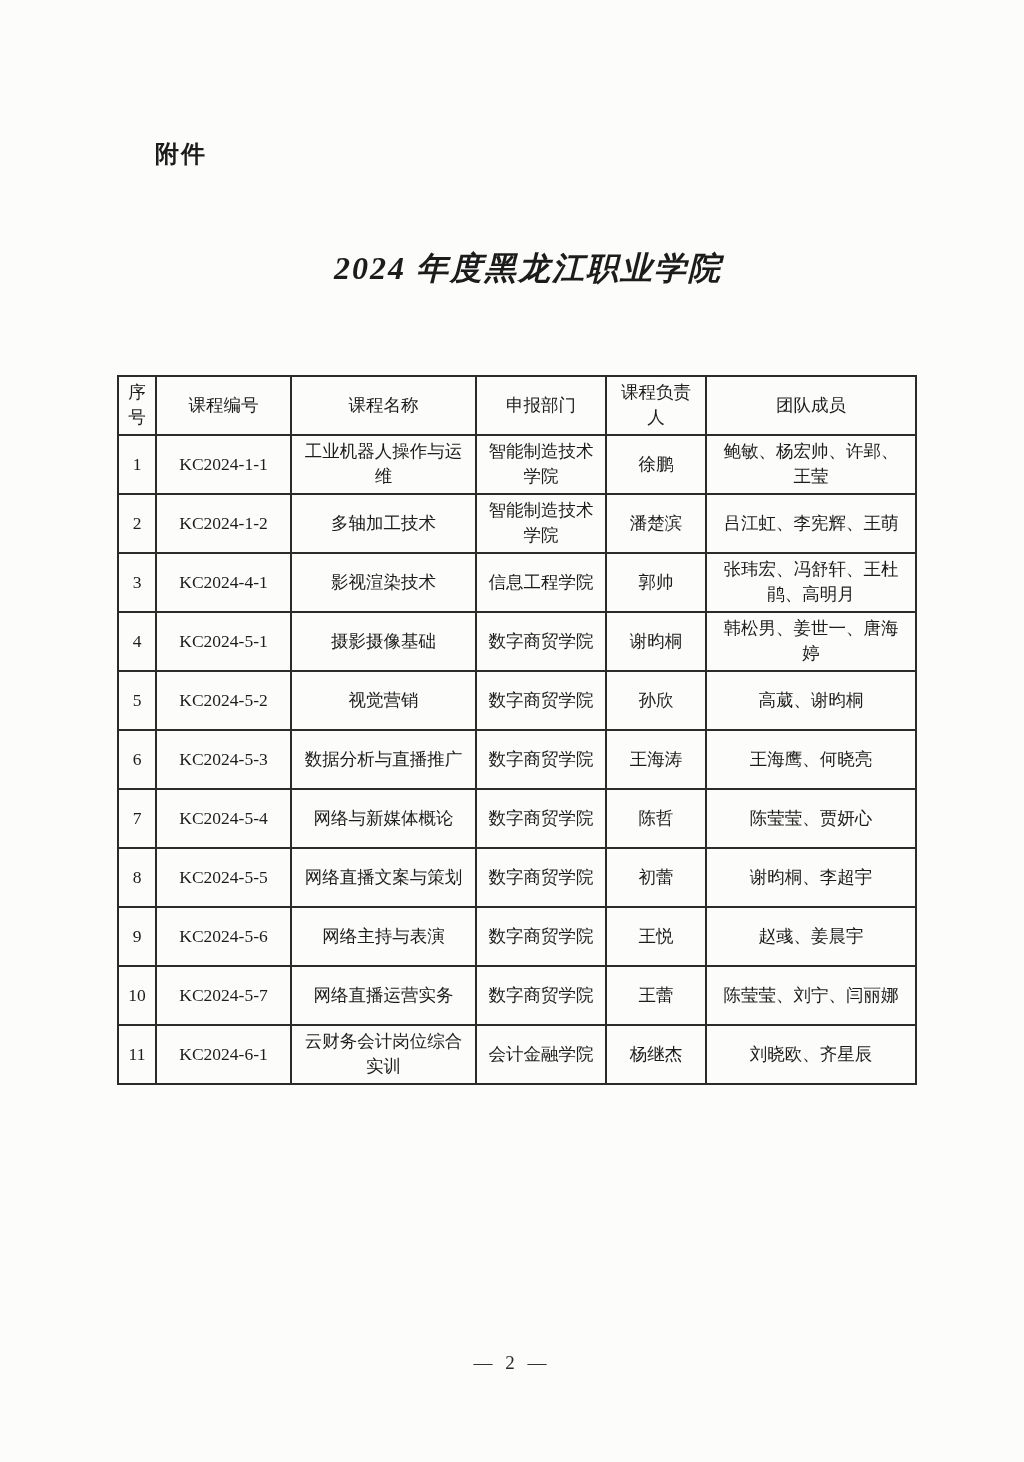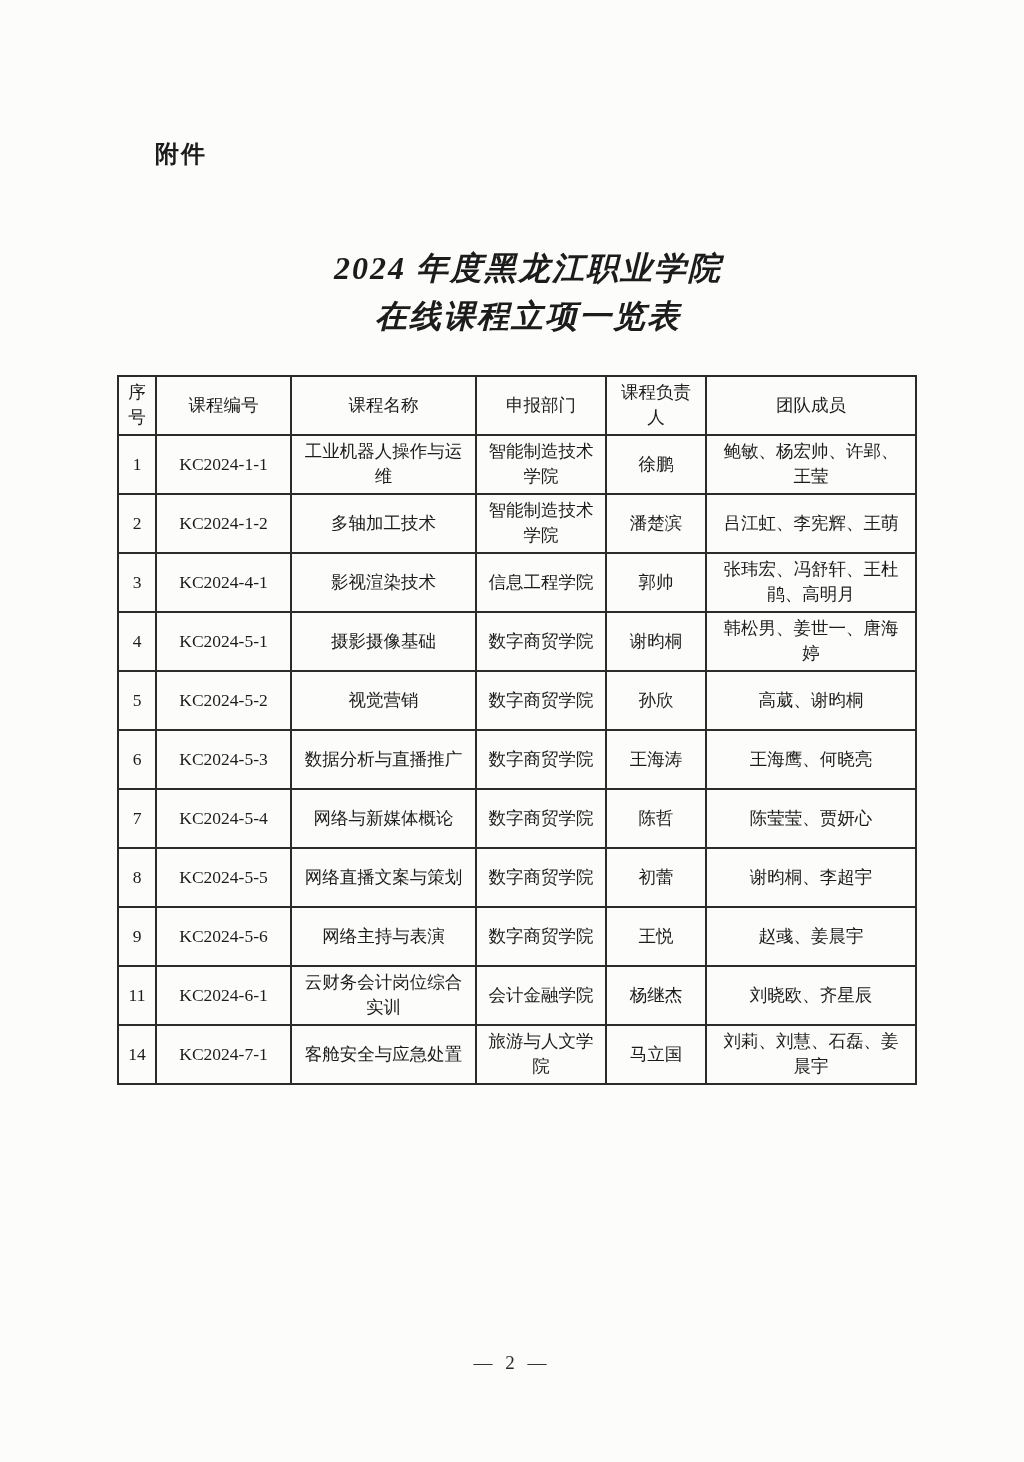--- a/index.html
+++ b/index.html
@@ -75,21 +75,20 @@
     color: #2a2a2a;
   }
 </style>
 </head>
 <body>
 
 <div class="attachment">附件</div>
 
 <h1 class="doc-title">
   <span>2024 年度黑龙江职业学院</span><br>
-  <span>在线课程立项一览表</span>
 </h1>
 
 <table class="course-table">
   <colgroup>
     <col class="col-no">
       <col class="col-code">
       <col class="col-name">
     <col class="col-dept">
       <col class="col-leader">
       <col class="col-members">
@@ -171,31 +170,31 @@
       </tr>
       <tr>
         <td>9</td>
         <td>KC2024-5-6</td>
         <td>网络主持与表演</td>
         <td>数字商贸学院</td>
         <td>王悦</td>
         <td>赵彧、姜晨宇</td>
       </tr>
       <tr>
+        <td>10</td>
+        <td>KC2024-5-7</td>
+        <td>网络直播运营实务</td>
+        <td>数字商贸学院</td>
+        <td>王蕾</td>
+        <td>陈莹莹、刘宁、闫丽娜</td>
+      </tr>
+      <tr>
         <td>11</td>
         <td>KC2024-6-1</td>
         <td>云财务会计岗位综合实训</td>
         <td>会计金融学院</td>
         <td>杨继杰</td>
         <td>刘晓欧、齐星辰</td>
       </tr>
-      <tr>
-        <td>14</td>
-        <td>KC2024-7-1</td>
-        <td>客舱安全与应急处置</td>
-        <td>旅游与人文学院</td>
-        <td>马立国</td>
-        <td>刘莉、刘慧、石磊、姜晨宇</td>
-      </tr>
     </tbody>
 </table>
 
 <div class="page-footer">— 2 —</div>
 
 </body></html>

